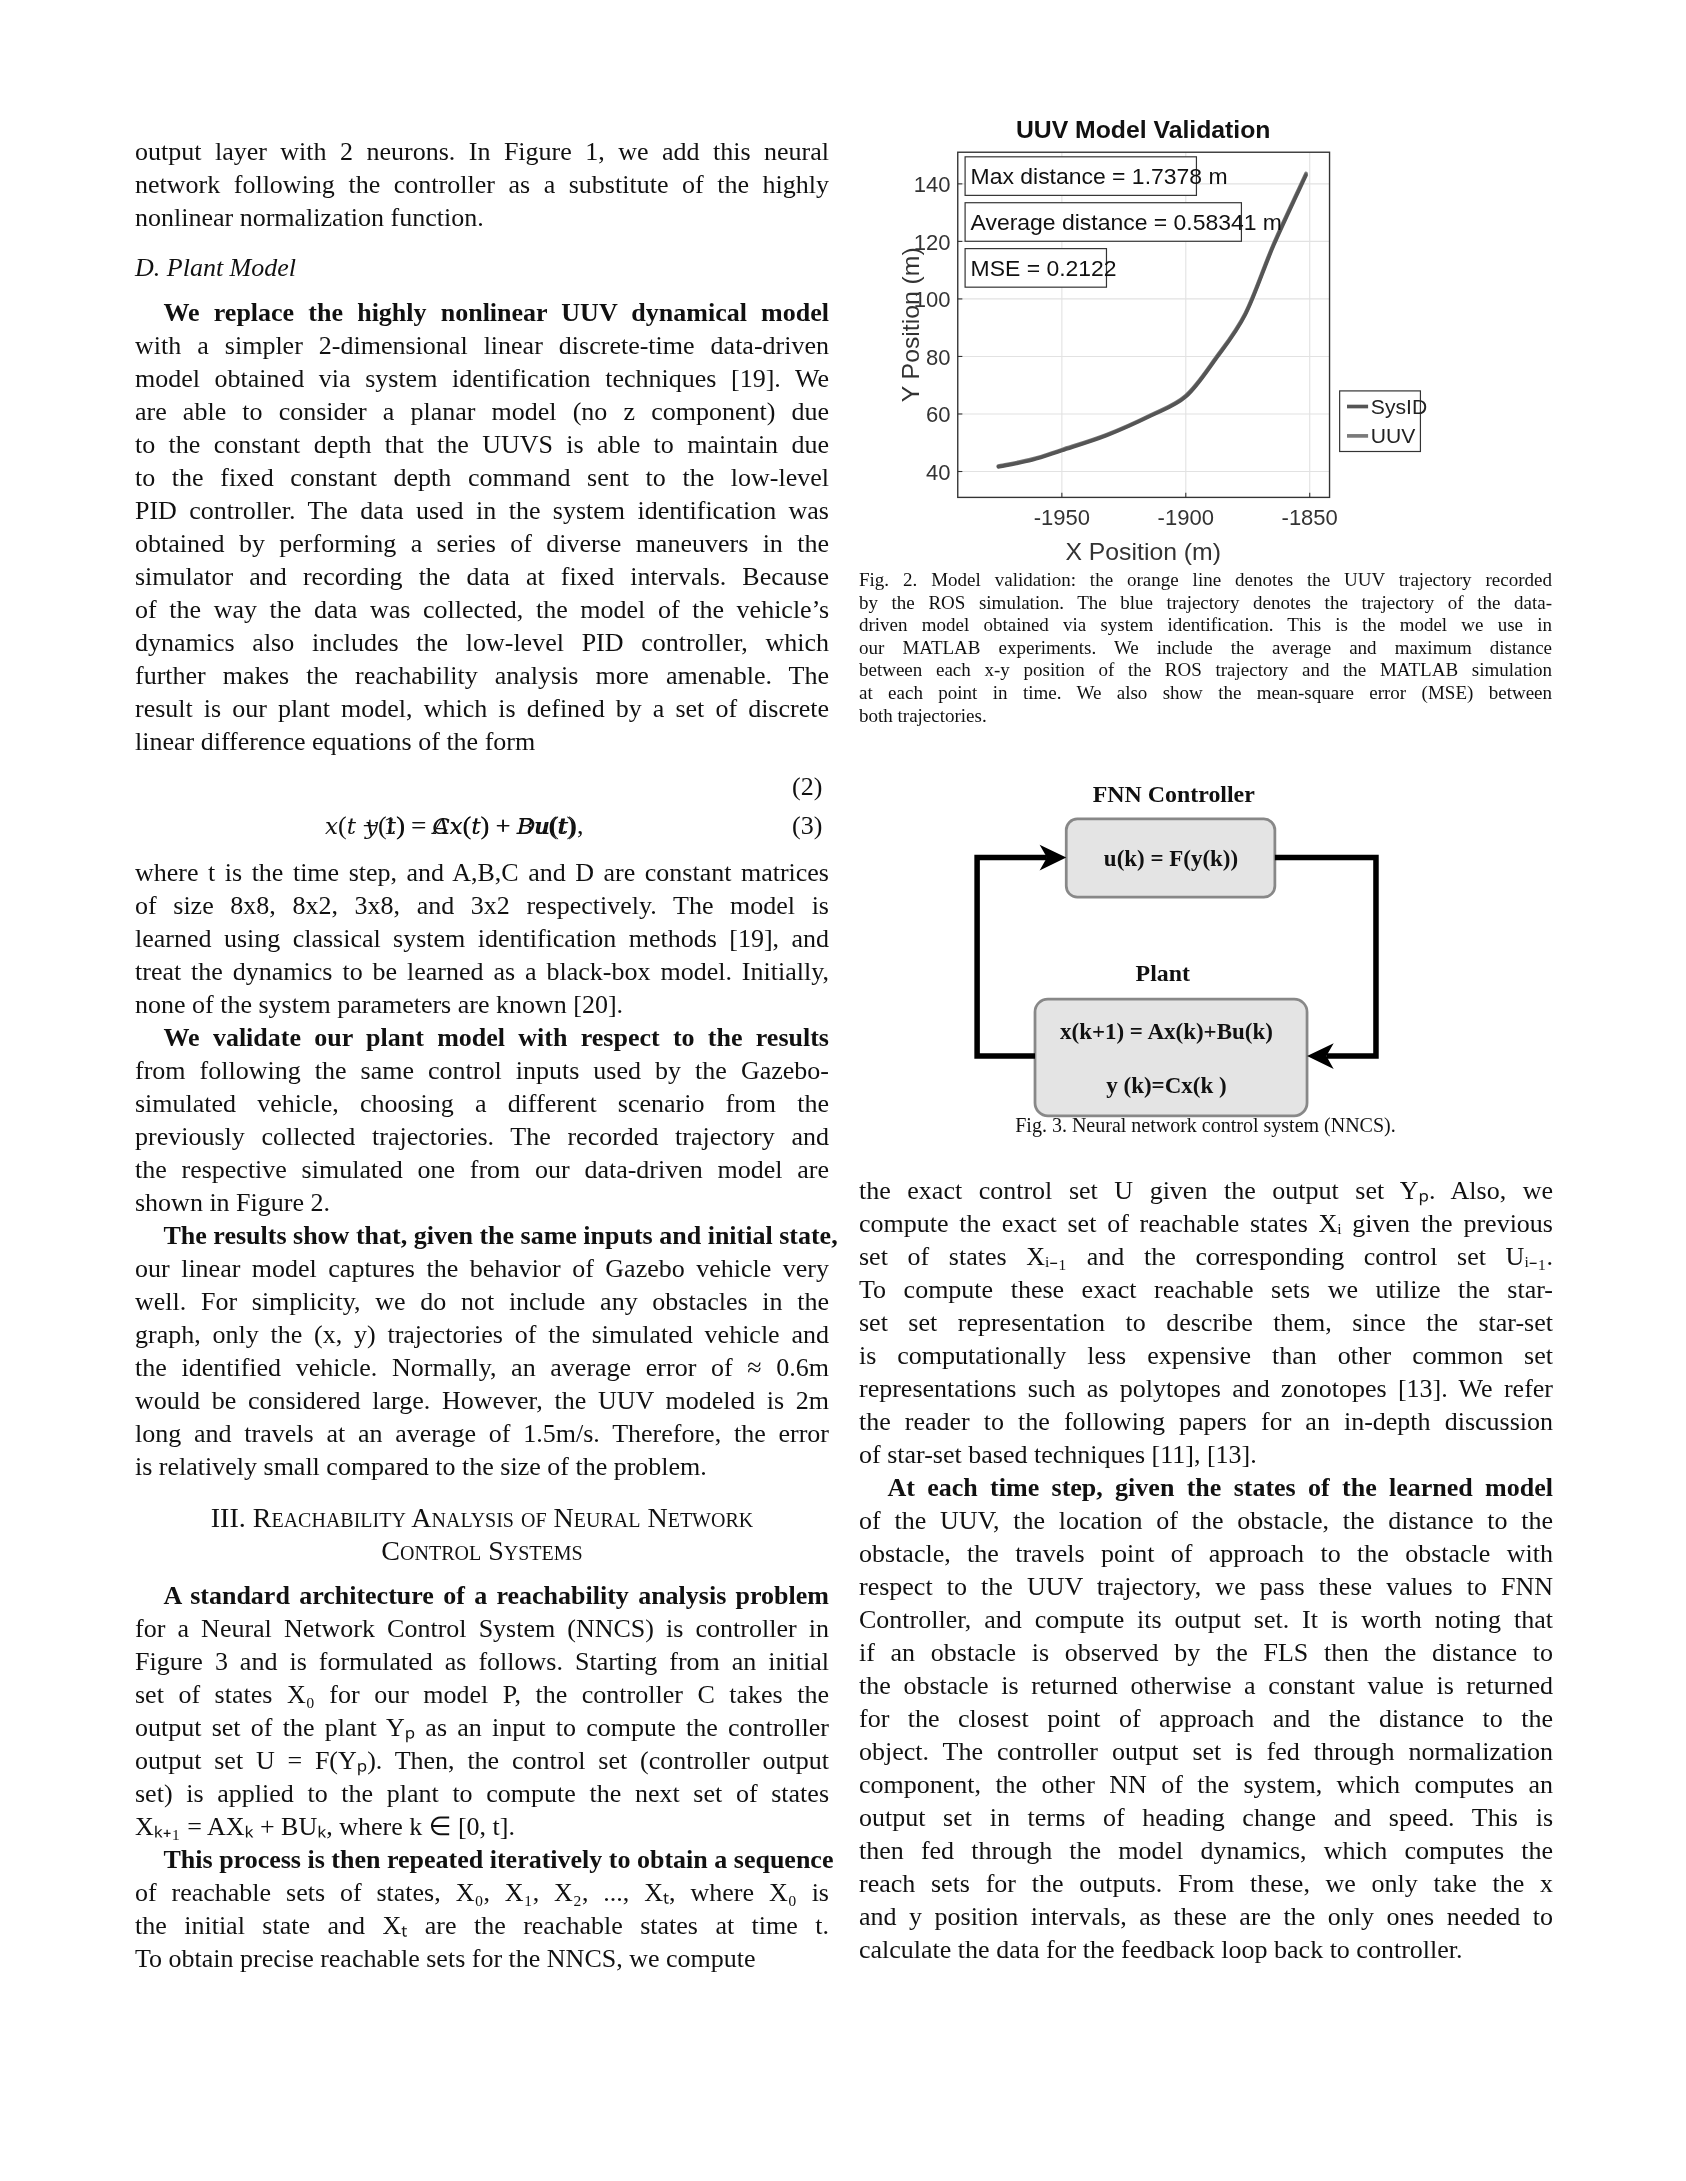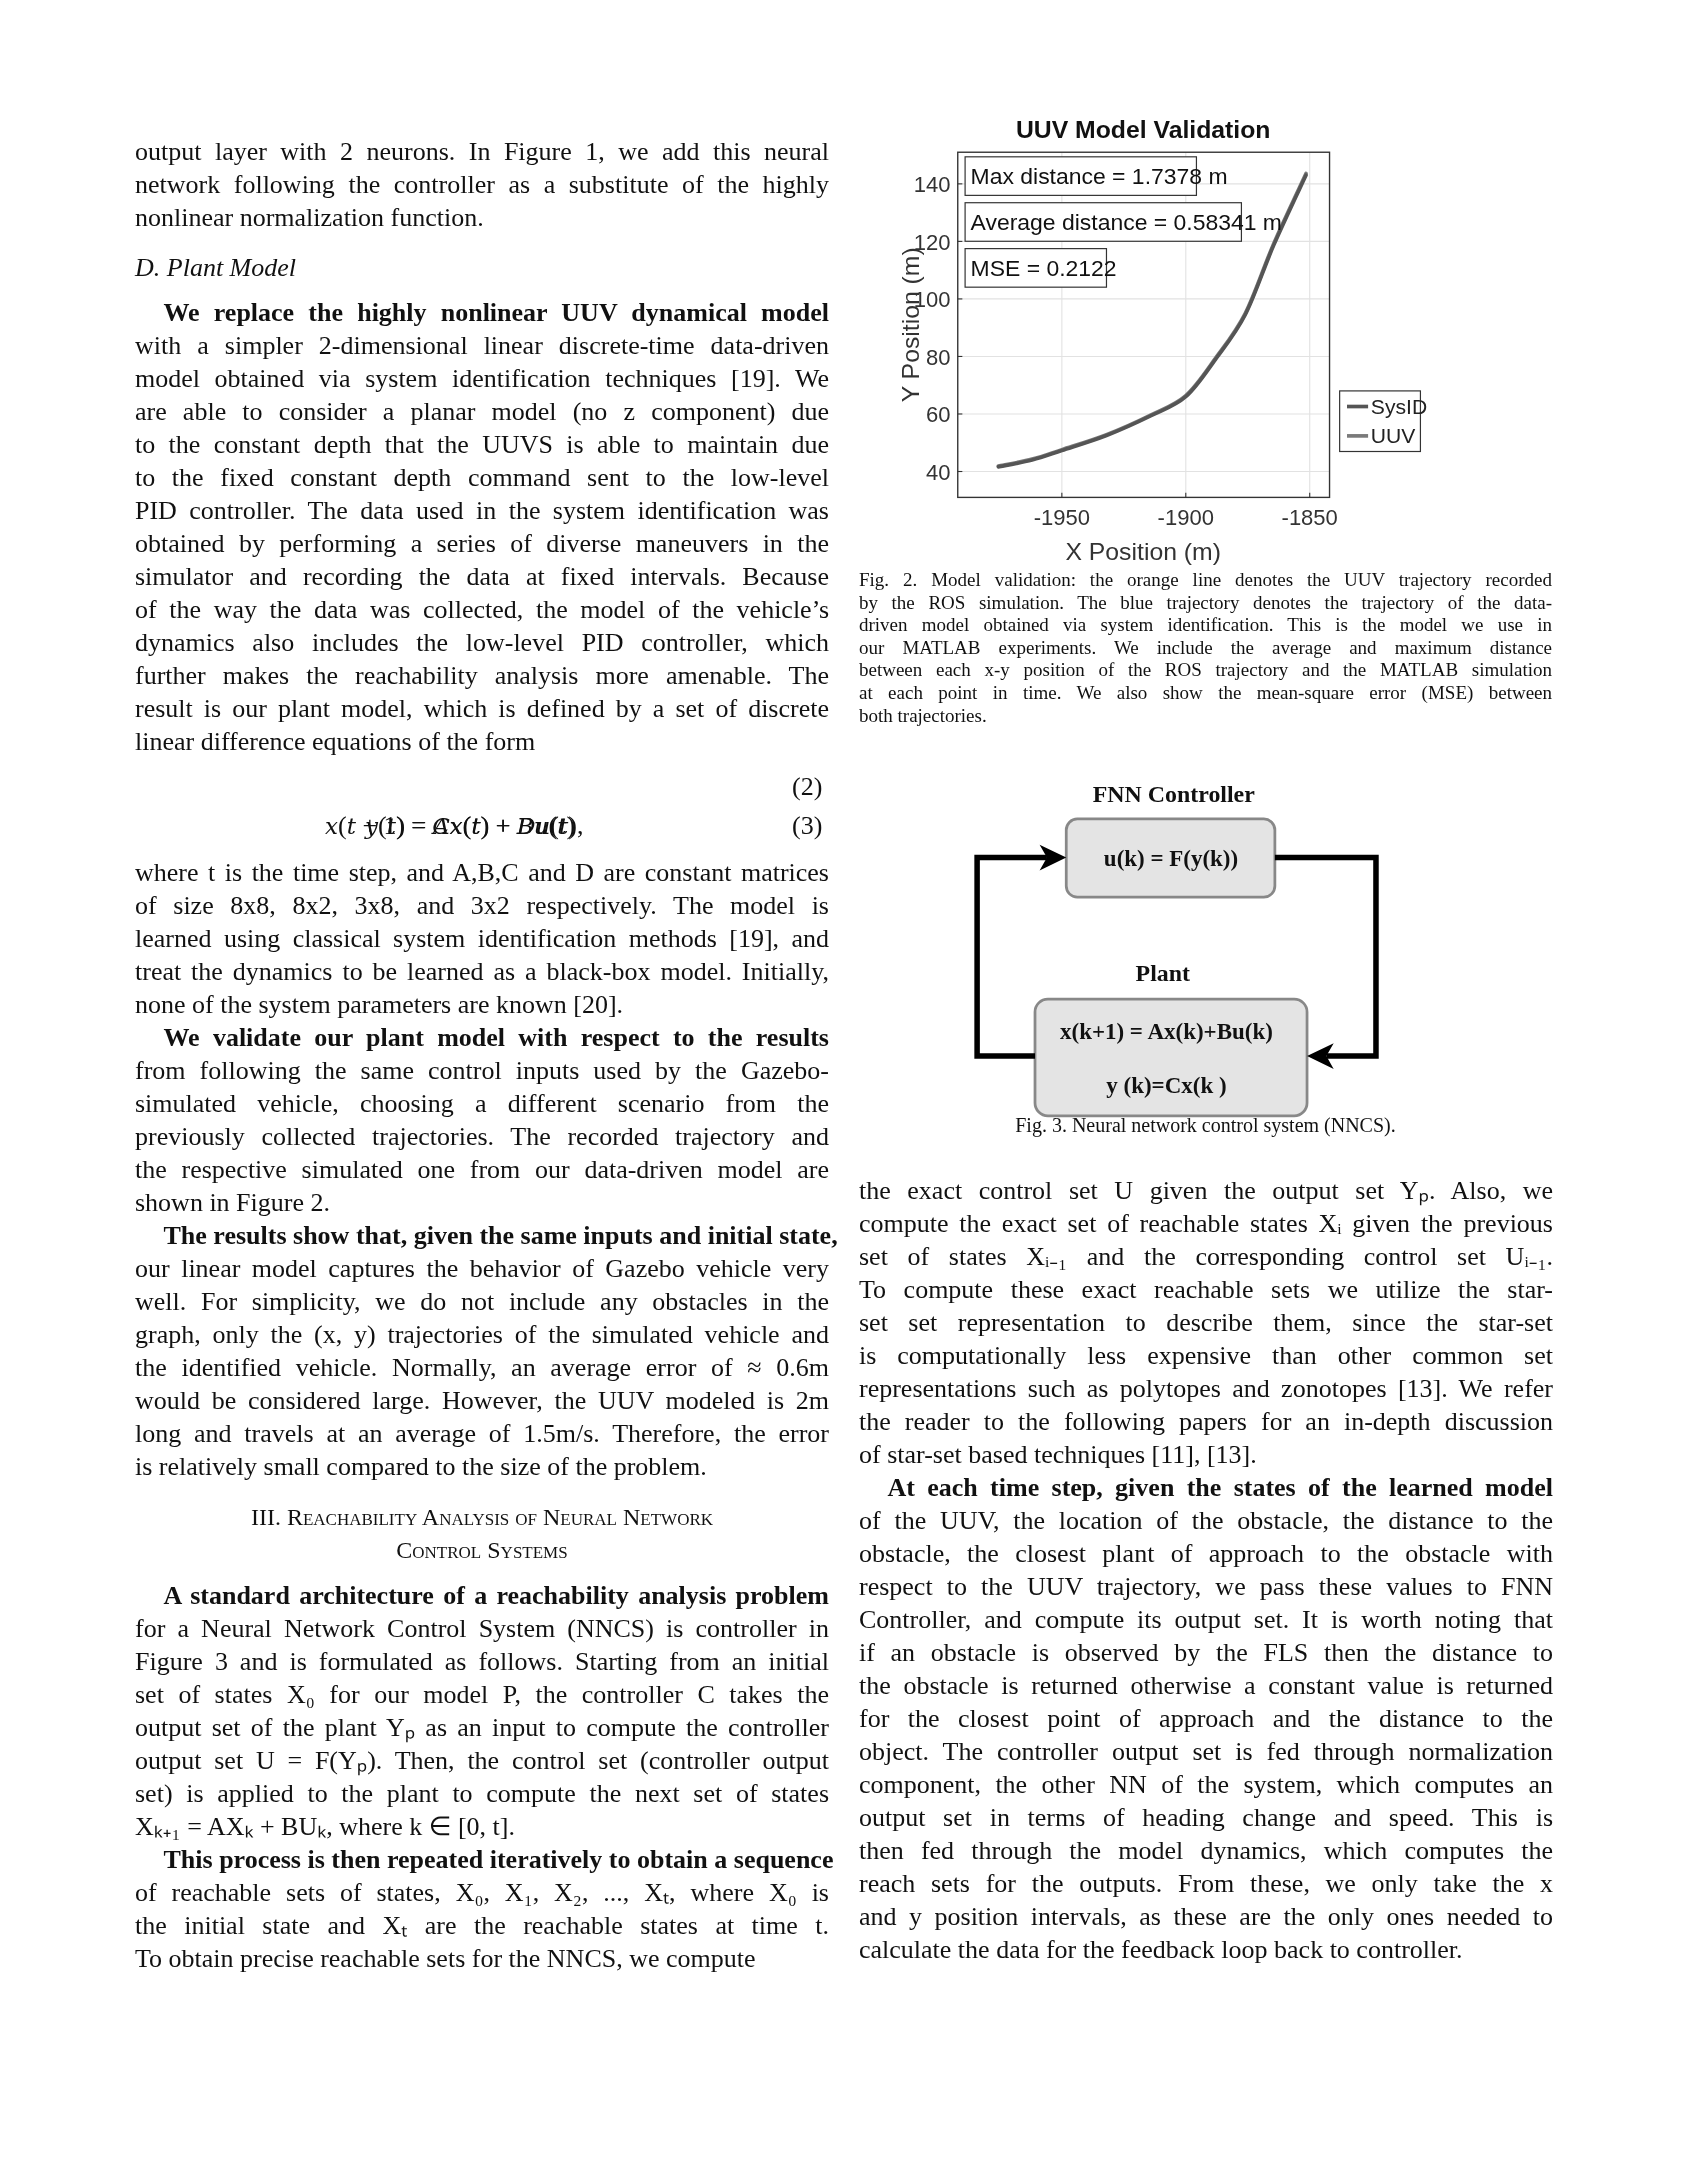--- a/index.html
+++ b/index.html
@@ -6,21 +6,21 @@
   body { width:1686px; height:2182px; position:relative; overflow:hidden;
          font-family:"Liberation Serif", serif; color:#111; }
   .col { position:absolute; width:694px; font-size:26px; }
   .line { height:33px; line-height:33px; white-space:nowrap; text-align:justify; text-align-last:justify; overflow:visible; }
   .line.last { text-align-last:left; }
   .ind { text-indent:28.5px;font-weight:bold; }
   .sc { font-variant:small-caps; }
   .math { font-family:"DejaVu Serif","Liberation Serif",serif; font-style:italic; font-size:23px; }
   .eq { position:absolute; font-size:26px; line-height:33px; white-space:nowrap; }
   .eqn { position:absolute; font-size:26px; line-height:33px; }
-  .heading { text-align:center; text-align-last:center; font-size:24px; height:33px; line-height:33px; }
+  .heading { text-align:center; text-align-last:center; font-size:28px; height:33px; line-height:33px; }
   .subhead { font-style:italic; height:33px; line-height:33px; }
   .caption { position:absolute; font-size:19px; line-height:22.6px; }
   .caption .line { height:22.6px; line-height:22.6px; }
   .fig { position:absolute; }
   .chart-text { font-family:"Liberation Sans", sans-serif; }
   .diag-text { font-family:"Liberation Serif", serif; font-weight:bold; }
 </style>
 </head>
 <body>
 
@@ -202,21 +202,21 @@
       <div class="line">To compute these exact reachable sets we utilize the star-</div>
       <div class="line">set set representation to describe them, since the star-set</div>
       <div class="line">is computationally less expensive than other common set</div>
       <div class="line">representations such as polytopes and zonotopes [13]. We refer</div>
       <div class="line">the reader to the following papers for an in-depth discussion</div>
       <div class="line last">of star-set based techniques [11], [13].</div>
     </div>
   <div id="rp2">
       <div class="line ind">At each time step, given the states of the learned model</div>
       <div class="line">of the UUV, the location of the obstacle, the distance to the</div>
-      <div class="line">obstacle, the closest plant of approach to the obstacle with</div>
+      <div class="line">obstacle, the travels point of approach to the obstacle with</div>
       <div class="line">respect to the UUV trajectory, we pass these values to FNN</div>
       <div class="line">Controller, and compute its output set. It is worth noting that</div>
       <div class="line">if an obstacle is observed by the FLS then the distance to</div>
       <div class="line">the obstacle is returned otherwise a constant value is returned</div>
       <div class="line">for the closest point of approach and the distance to the</div>
       <div class="line">object. The controller output set is fed through normalization</div>
       <div class="line">component, the other NN of the system, which computes an</div>
       <div class="line">output set in terms of heading change and speed. This is</div>
       <div class="line">then fed through the model dynamics, which computes the</div>
       <div class="line">reach sets for the outputs. From these, we only take the x</div>

